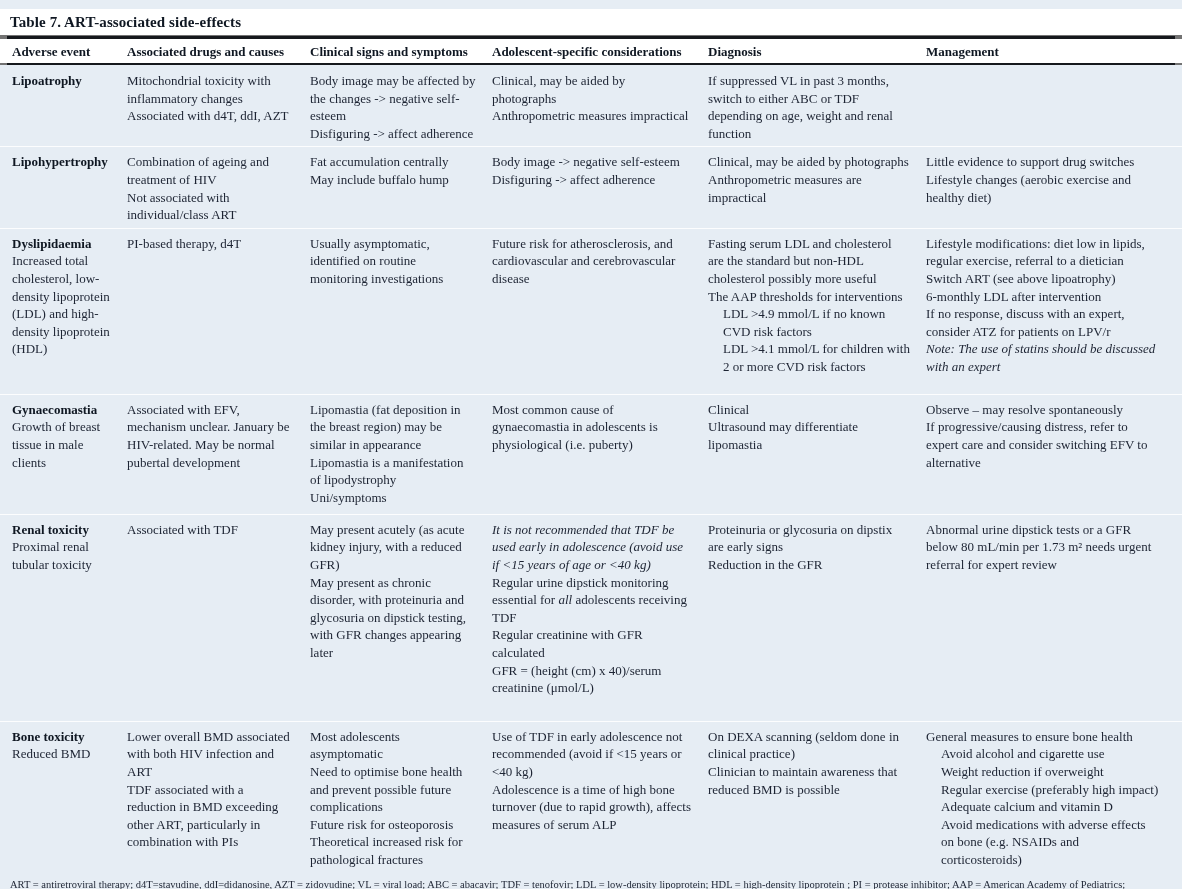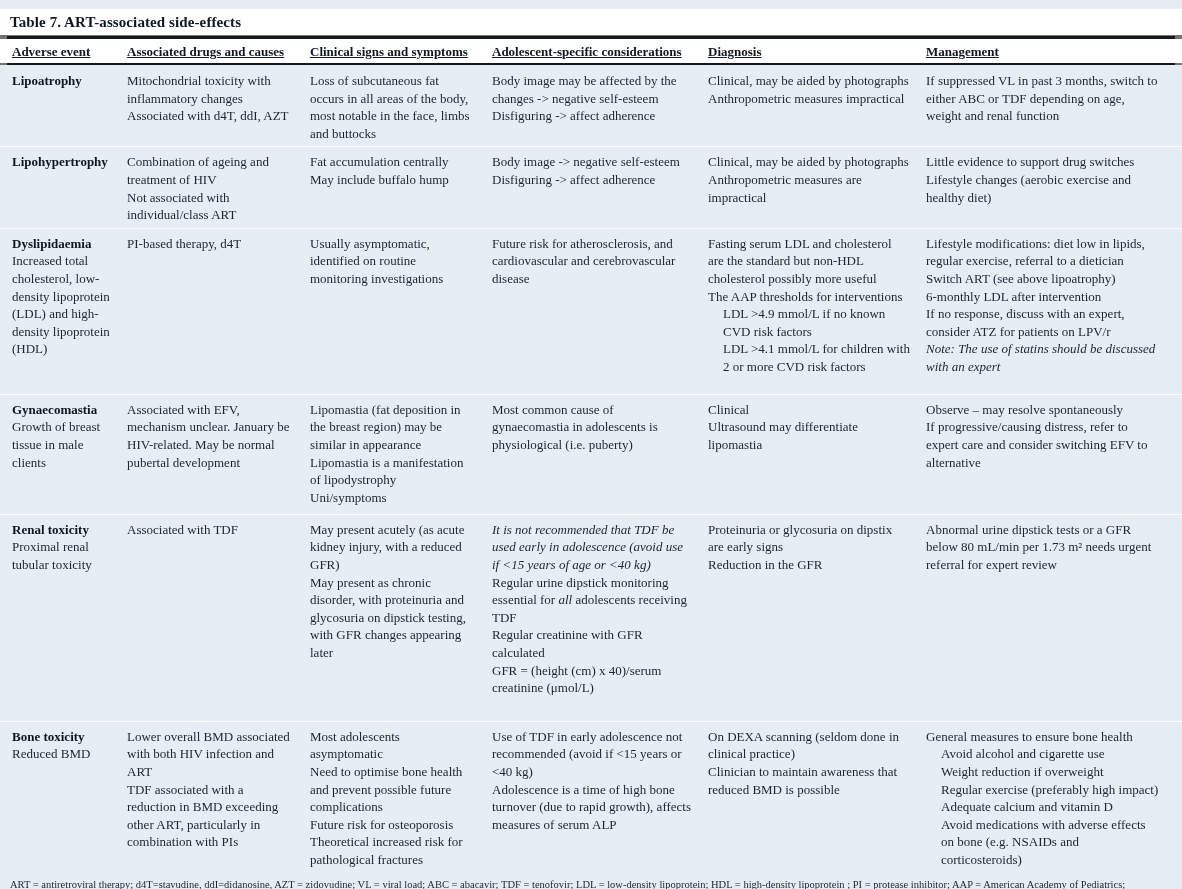--- a/index.html
+++ b/index.html
@@ -8,21 +8,21 @@
     font-family:"Liberation Serif","DejaVu Serif",serif;color:#1d2433;
     display:flex;flex-direction:column;box-sizing:border-box;
   }
   .top-strip{height:9px;background:#e6edf4;flex:0 0 auto;}
   .title-bar{padding:5px 10px 4px 10px;background:#ffffff;flex:0 0 auto;}
   .title-bar h1{margin:0;font-size:15px;font-weight:bold;color:#0f1722;letter-spacing:.1px;}
   .rule-thick{border-top:3px solid #15181c;margin:1px 7px 0 7px;flex:0 0 auto;}
   .rule-thin{border-top:2px solid #15181c;margin:0 7px;flex:0 0 auto;}
   .grid{display:grid;grid-template-columns:115px 183px 182px 216px 218px 250px;padding-left:12px;box-sizing:border-box;}
   .thead{background:#ffffff;flex:0 0 auto;}
-  .thead .hcell{font-size:13px;font-weight:bold;color:#0f1722;padding:5px 8px 4px 0;line-height:15px;text-decoration:underline;}
+  .thead .hcell{font-size:13px;font-weight:bold;color:#0f1722;padding:5px 8px 4px 0;line-height:15px;}
   .tbody{background:#e6edf4;flex:1 1 auto;}
   .trow{border-top:1px solid rgba(255,255,255,.85);padding-top:6px;padding-bottom:4px;}
   .trow:first-child{border-top:none;padding-top:7px;}
   .trow:nth-child(1){min-height:78px;}
   .trow:nth-child(2){min-height:76px;}
   .trow:nth-child(3){min-height:166px;}
   .trow:nth-child(4){min-height:120px;}
   .trow:nth-child(5){min-height:207px;}
   .trow:nth-child(6){min-height:148px;}
   .tcell{padding-right:16px;box-sizing:border-box;}
@@ -60,23 +60,20 @@
   <div class="tbody">
       <div class="grid trow">
         <div class="tcell">
           <p class="line b">Lipoatrophy</p>
         </div>
         <div class="tcell">
           <p class="line">Mitochondrial toxicity with inflammatory changes</p>
           <p class="line">Associated with d4T, ddI, AZT</p>
         </div>
         <div class="tcell">
-          <p class="line">Loss of subcutaneous fat occurs in all areas of the body, most notable in the face, limbs and buttocks</p>
-        </div>
-        <div class="tcell">
           <p class="line">Body image may be affected by the changes -&gt; negative self-esteem</p>
           <p class="line">Disfiguring -&gt; affect adherence</p>
         </div>
         <div class="tcell">
           <p class="line">Clinical, may be aided by photographs</p>
           <p class="line">Anthropometric measures impractical</p>
         </div>
         <div class="tcell">
           <p class="line">If suppressed VL in past 3 months, switch to either ABC or TDF depending on age, weight and renal function</p>
         </div>

